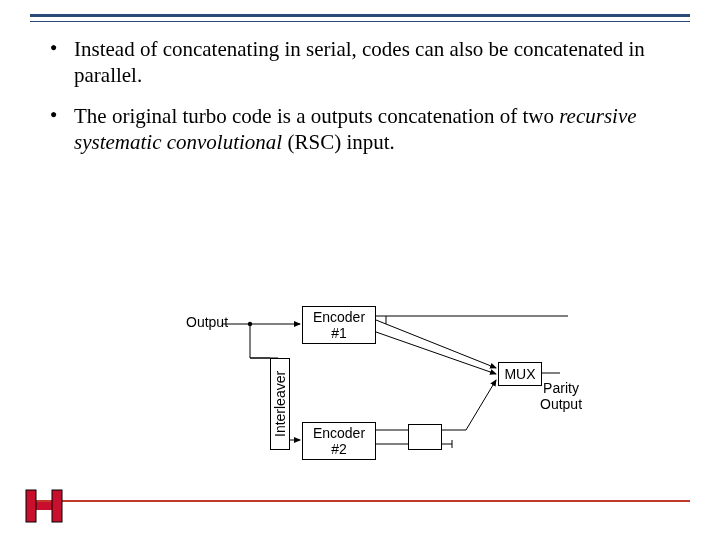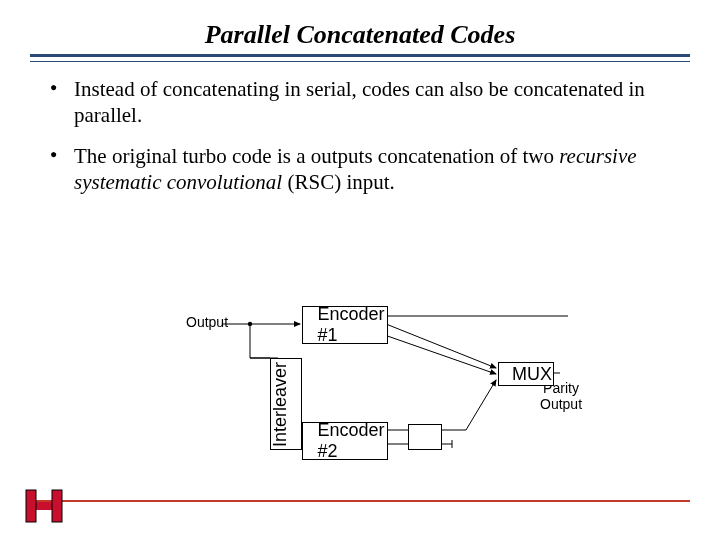--- a/index.html
+++ b/index.html
@@ -64,29 +64,28 @@
     top: 296px;
     width: 440px;
     height: 190px;
     font-family: Arial, Helvetica, sans-serif;
     font-size: 14px;
   }
   .d-label { position: absolute; }
   .box {
     position: absolute;
     border: 1px solid #000;
-    text-align: left;
+    text-align: center;
     background: #fff;
     line-height: 1.15;
     display: flex;
     align-items: center;
     justify-content: center;
     flex-direction: column;
-    font-size: 18px;
-    padding-left: 12px;
+    font-size: 14px;
   }
   .encoder1 { left: 152px; top: 10px; width: 72px; height: 36px; }
   .encoder2 { left: 152px; top: 126px; width: 72px; height: 36px; }
   .mux      { left: 348px; top: 66px;  width: 42px; height: 22px; }
   .interleaver {
     left: 120px; top: 62px; width: 18px; height: 90px;
     writing-mode: vertical-rl;
     transform: rotate(180deg);
   }
   .rect {
@@ -109,21 +108,20 @@
   .logo {
     position: absolute;
     left: 24px; bottom: 14px;
     width: 40px; height: 40px;
   }
 </style>
 </head>
 <body>
 
 <div class="slide">
-  <div class="title">Parallel Concatenated Codes</div>
   <div class="title-rule"></div>
 
   <ul class="bullets">
     <li>Instead of concatenating in serial, codes can also be concatenated in parallel.</li>
     <li>
       <span>The original turbo code is a outputs concatenation of two </span><span class="ital">recursive systematic convolutional</span><span> (RSC) input.</span>
     </li>
   </ul>
 
   <div class="diagram">

